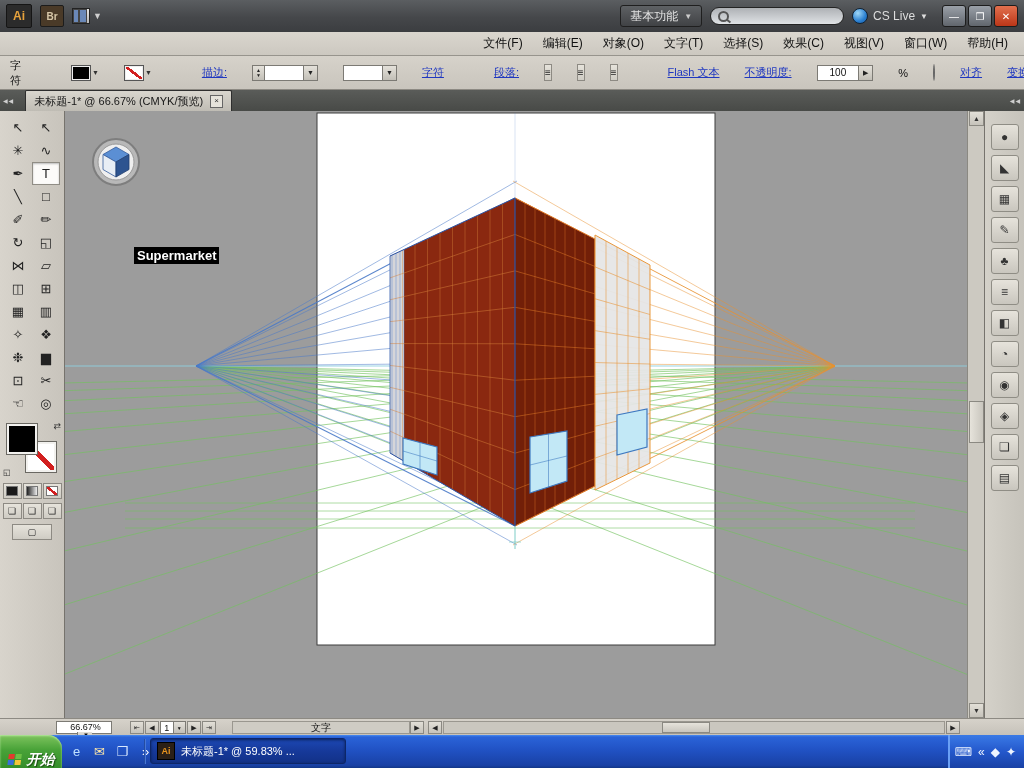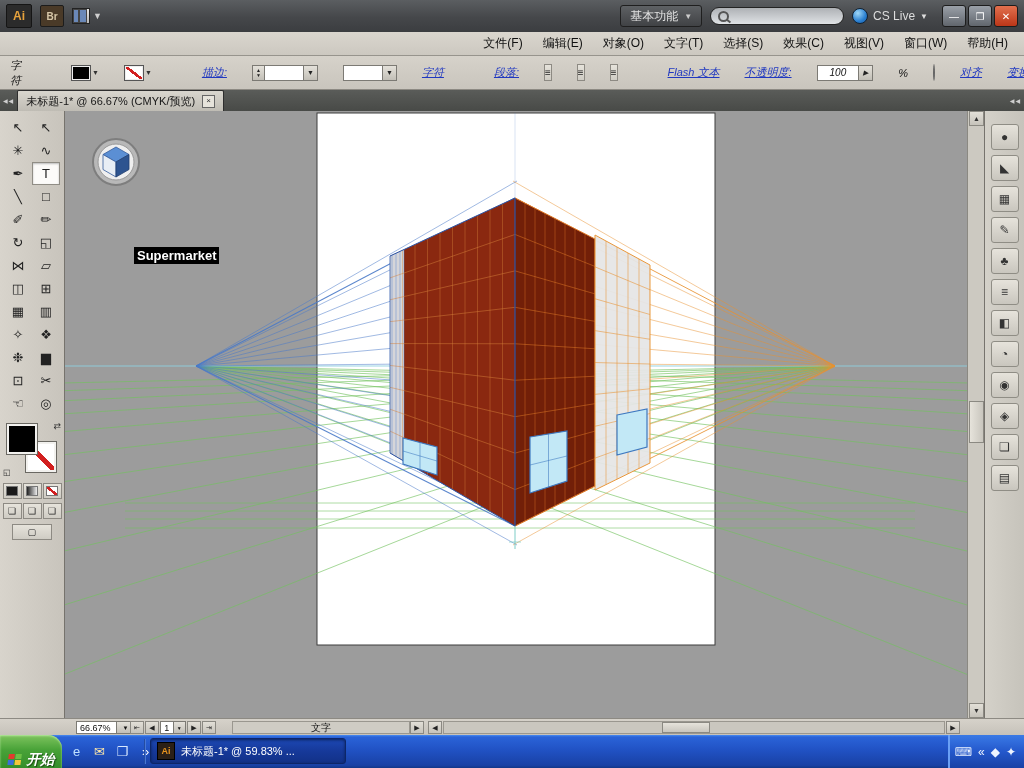--- a/index.html
+++ b/index.html
@@ -34,21 +34,21 @@
     display:flex;align-items:center;justify-content:center;background:linear-gradient(#9aa0a8,#61666d);}
   .wbtn.close{background:linear-gradient(#e2704e,#bc3618);}
 
   
   #menubar{left:0;top:32px;width:1024px;height:24px;background:linear-gradient(#dad6ce,#ccc8c0);
     border-bottom:1px solid #97948d;display:flex;align-items:center;padding:0 6px;box-sizing:border-box;justify-content:flex-end;}
   .menuitem{padding:3px 10px;font-size:12px;color:#111;}
 
   
   #controlbar{left:0;top:56px;width:1024px;height:34px;background:linear-gradient(#d6d2ca,#c9c5bd);
-    border-bottom:1px solid #8d8a83;display:flex;align-items:center;padding:0 10px;gap:25px;box-sizing:border-box;font-size:11px;color:#111;font-style:italic;}
+    border-bottom:1px solid #8d8a83;display:flex;align-items:center;padding:0 10px;gap:25px;box-sizing:border-box;font-size:11px;color:#111;}
   .cpgap{width:34px;}
   .link{color:#2038c0;text-decoration:underline;white-space:nowrap;}
   .swatch{width:18px;height:14px;border:1px solid #555;box-shadow:0 0 0 1px #eee inset;}
   .sw-fill{background:#000;}
   .sw-stroke{background:
      linear-gradient(to top right, transparent 44%, #d21f1f 44%, #d21f1f 56%, transparent 56%), #fff;}
   .tinydn{font-size:7px;color:#333;margin-left:1px;}
   .combo{height:16px;background:#fff;border:1px solid #7c7a74;display:flex;align-items:center;box-sizing:border-box;}
   .combo .val{padding:0 12px;font-size:10px;min-width:14px;}
   .combo .dd{width:13px;height:100%;background:linear-gradient(#e4e1da,#c2bfb7);border-left:1px solid #7c7a74;
@@ -57,21 +57,21 @@
     display:flex;flex-direction:column;align-items:center;justify-content:center;font-size:5px;line-height:5px;color:#222;}
   .alignbtn{width:17px;height:15px;border:1px solid #8d8a83;background:linear-gradient(#e6e3db,#cfccc4);
     display:flex;align-items:center;justify-content:center;font-size:10px;color:#222;}
   .gearwheel{width:15px;height:15px;border-radius:50%;
     background:radial-gradient(circle at 50% 50%, #f4f4f4 28%, #8a8a8a 30%, #c8c8c8 60%, #707070 62%, #b8b8b8 100%);
     border:1px solid #666;}
 
   
   #tabbar{left:0;top:90px;width:1024px;height:21px;background:linear-gradient(#5a5c59,#484a47);display:flex;align-items:flex-end;box-sizing:border-box;}
   .chev{color:#cfcfcf;font-size:6px;padding:0 3px;align-self:center;letter-spacing:1px;}
-  #doctab{height:20px;margin-left:0;background:linear-gradient(#d9d6ce,#bfbcb4);border:1px solid #2e2e2e;border-bottom:none;
+  #doctab{height:20px;margin-left:8px;background:linear-gradient(#d9d6ce,#bfbcb4);border:1px solid #2e2e2e;border-bottom:none;
     display:flex;align-items:center;gap:7px;padding:0 8px;font-size:11px;color:#161616;border-radius:2px 2px 0 0;}
   .tabclose{width:11px;height:11px;border:1px solid #666;background:#e6e3db;font-size:8px;line-height:9px;text-align:center;color:#333;}
   #tabbar .tspacer{flex:1;}
 
   
   #toolbar{left:0;top:111px;width:65px;height:607px;background:linear-gradient(90deg,#d8d4cc,#c8c4bc);
     border-right:1px solid #76736d;box-sizing:border-box;padding-top:5px;}
   #tool-grid{display:grid;grid-template-columns:28px 28px;justify-content:center;}
   .tool{height:23px;display:flex;align-items:center;justify-content:center;font-size:13px;color:#222;}
   .tool.pressed{background:#fcfbf9;border:1px solid #908d85;box-shadow:inset 0 1px 2px #bbb;box-sizing:border-box;}
@@ -107,22 +107,22 @@
 
   
   #dock{left:984px;top:111px;width:40px;height:607px;background:linear-gradient(90deg,#d4d1c9,#c6c3bb);
     border-left:1px solid #76736d;box-sizing:border-box;padding-top:8px;}
   .dockbtn{width:26px;height:24px;margin:5px auto;border:1px solid #8f8d85;border-radius:3px;
     background:linear-gradient(#e6e3db,#c9c6be);display:flex;align-items:center;justify-content:center;font-size:12px;color:#333;}
 
   
   #statusbar{left:0;top:718px;width:1024px;height:17px;background:linear-gradient(#d6d2ca,#c6c2ba);
     border-top:1px solid #8d8a83;box-sizing:border-box;font-size:10px;color:#111;}
-  #zoomcombo{position:absolute;left:76px;top:2px;width:56px;height:13px;background:#fff;border:1px solid #7c7a74;
-    display:flex;align-items:center;justify-content:space-between;box-sizing:border-box;}
+  #zoomcombo{position:absolute;left:56px;top:2px;width:56px;height:13px;background:#fff;border:1px solid #7c7a74;
+    display:flex;align-items:center;justify-content:space-between;box-sizing:border-box;flex-direction:column;}
   #zoomcombo span{padding-left:3px;font-size:9px;}
   #zoomcombo .dd{width:11px;height:100%;background:linear-gradient(#e4e1da,#c2bfb7);border-left:1px solid #7c7a74;
     font-size:6px;display:flex;align-items:center;justify-content:center;}
   #navclu{position:absolute;left:130px;top:2px;display:flex;gap:1px;align-items:center;}
   .navbtn{width:14px;height:13px;border:1px solid #8b8982;background:linear-gradient(#e2dfd7,#c6c3bb);
     font-size:7px;display:flex;align-items:center;justify-content:center;box-sizing:border-box;color:#222;}
   #abfield{width:26px;height:13px;background:#fff;border:1px solid #7c7a74;display:flex;align-items:center;box-sizing:border-box;}
   #abfield span{flex:1;text-align:center;font-size:9px;}
   #abfield .dd{width:9px;height:100%;background:linear-gradient(#e4e1da,#c2bfb7);border-left:1px solid #7c7a74;font-size:5px;
     display:flex;align-items:center;justify-content:center;}

